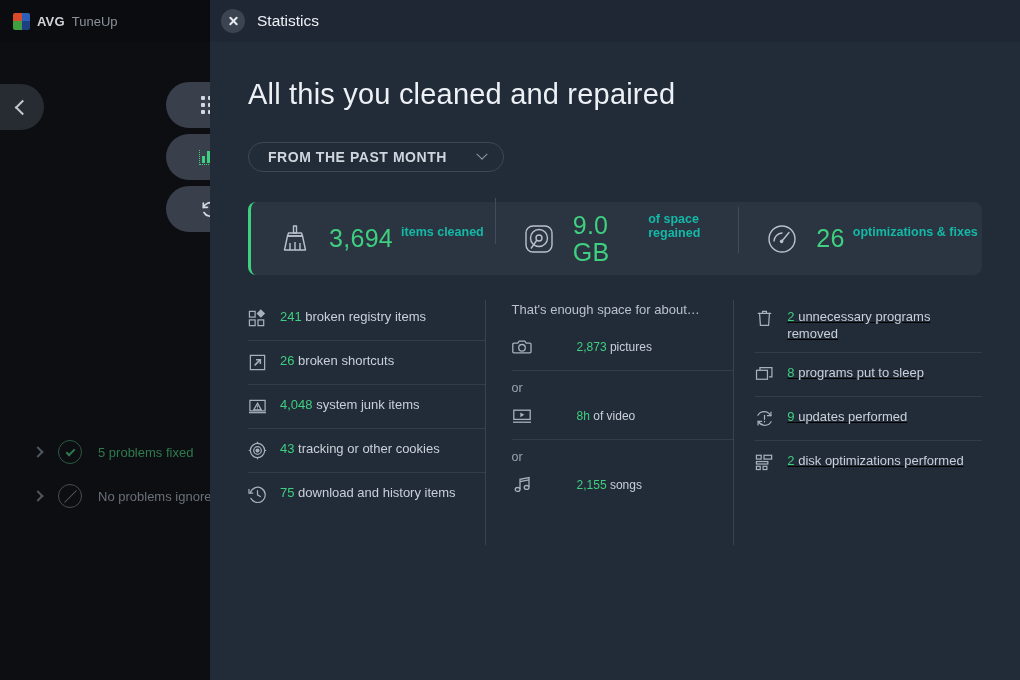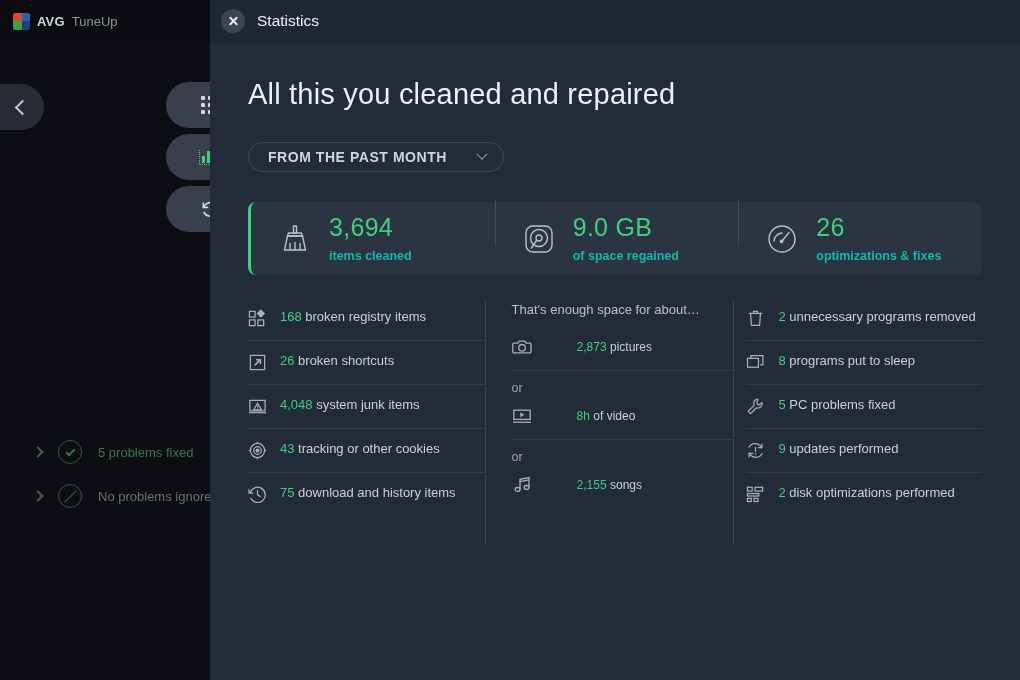--- a/index.html
+++ b/index.html
@@ -117,30 +117,30 @@
   .summary-card {
     background: #2b3441; border-radius: 8px; height: 73px;
     display: flex; align-items: center; margin-bottom: 22px;
     border-left: 3px solid #3ecf7f;
   }
   .sum-item { flex: 1; display: flex; align-items: center; gap: 16px; padding-left: 26px; position: relative; }
   .sum-item + .sum-item::before {
     content: ""; position: absolute; left: 0; top: -14px; height: 46px; width: 1px; background: #414b5a;
   }
   .sum-icon { width: 36px; height: 36px; flex: none; color: #b9c1cc; }
-  .sum-texts { display: flex; flex-direction: column; gap: 8px; }
+  .sum-texts { display: flex; flex-direction: row; gap: 8px; }
   .sum-value { color: #3ecf7f; font-size: 25px; line-height: 27px; letter-spacing: .3px; }
   .sum-label { color: #14b8a6; font-size: 12.5px; font-weight: bold; }
 
   
   .cols { display: flex; }
   .col { position: relative; }
   .col.left   { width: 240px; }
   .col.middle { width: 252px; padding-left: 27px; }
-  .col.right  { width: 252px; padding-left: 13px; }
+  .col.right  { width: 252px; padding-left: 22px; text-decoration: underline; }
   .col.middle::before, .col.right::before {
     content: ""; position: absolute; left: 0; top: 3px; width: 1px; height: 245px; background: #39424f;
   }
 
   .row {
     display: flex; align-items: flex-start; gap: 13px;
     padding: 11px 0 10px 0;
     border-bottom: 1px solid #333c49;
     min-height: 44px;
   }
@@ -304,21 +304,21 @@
 
           <div class="row">
             <span class="row-icon">
               <svg viewBox="0 0 20 20" fill="none" stroke="#a7b0bc" stroke-width="1.3">
                 <rect x="1.5" y="2.5" width="6" height="6"></rect>
                 <rect x="1.5" y="11.5" width="6" height="6"></rect>
                 <rect x="10.5" y="11.5" width="6" height="6"></rect>
                 <path d="M13.5 1.2l3.6 3.6-3.6 3.6-3.6-3.6z" fill="#a7b0bc"></path>
               </svg>
             </span>
-            <span class="row-text"><span class="row-num">168</span><span> broken registry items</span></span>
+            <span class="row-text"><span class="row-num">241</span><span> broken registry items</span></span>
           </div>
 
           <div class="row">
             <span class="row-icon">
               <svg viewBox="0 0 20 20" fill="none" stroke="#a7b0bc" stroke-width="1.3">
                 <rect x="2.5" y="2.5" width="15" height="15"></rect>
                 <path d="M7 13l6-6" stroke-width="1.6"></path>
                 <path d="M8.5 7H13v4.5" stroke-width="1.6" fill="none"></path>
               </svg>
             </span>
@@ -418,28 +418,20 @@
           <div class="row">
             <span class="row-icon">
               <svg viewBox="0 0 20 20" fill="none" stroke="#a7b0bc" stroke-width="1.3">
                 <rect x="1.6" y="5.6" width="11.5" height="9.4"></rect>
                 <path d="M5.2 5.6V2.8h12.6v9.6h-3"></path>
               </svg>
             </span>
             <span class="row-text"><span class="row-num">8</span><span> programs put to sleep</span></span>
           </div>
 
-          <div class="row">
-            <span class="row-icon">
-              <svg viewBox="0 0 20 20" fill="none" stroke="#a7b0bc" stroke-width="1.3" stroke-linejoin="round">
-                <path d="M12.6 2.2a4.6 4.6 0 0 0-4.1 6.6l-6.2 6.2 2.5 2.5 6.2-6.2a4.6 4.6 0 0 0 5.9-5.7l-2.6 2.6-2.3-.4-.4-2.3z"></path>
-              </svg>
-            </span>
-            <span class="row-text"><span class="row-num">5</span><span> PC problems fixed</span></span>
-          </div>
 
           <div class="row">
             <span class="row-icon">
               <svg viewBox="0 0 20 20" fill="none" stroke="#a7b0bc" stroke-width="1.3" stroke-linecap="round">
                 <path d="M3.1 6.6a7.6 7.6 0 0 1 13.3.4"></path>
                 <path d="M16.9 13.4a7.6 7.6 0 0 1-13.3-.4"></path>
                 <path d="M16.8 3.2v3.8h-3.8M3.2 16.8V13h3.8"></path>
                 <path d="M10 6.8v4M10 13v.6"></path>
               </svg>
             </span>

